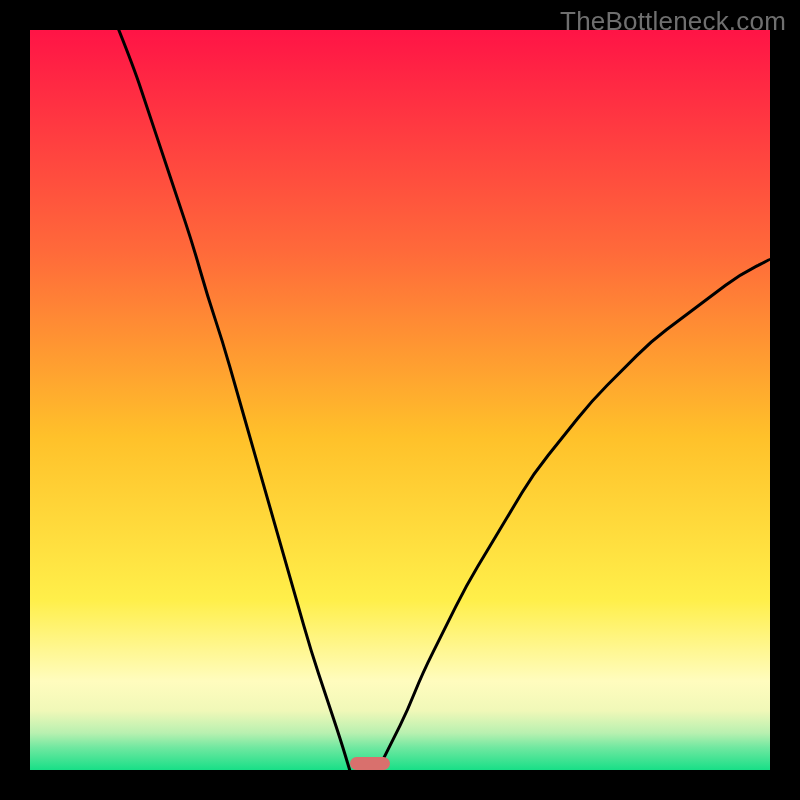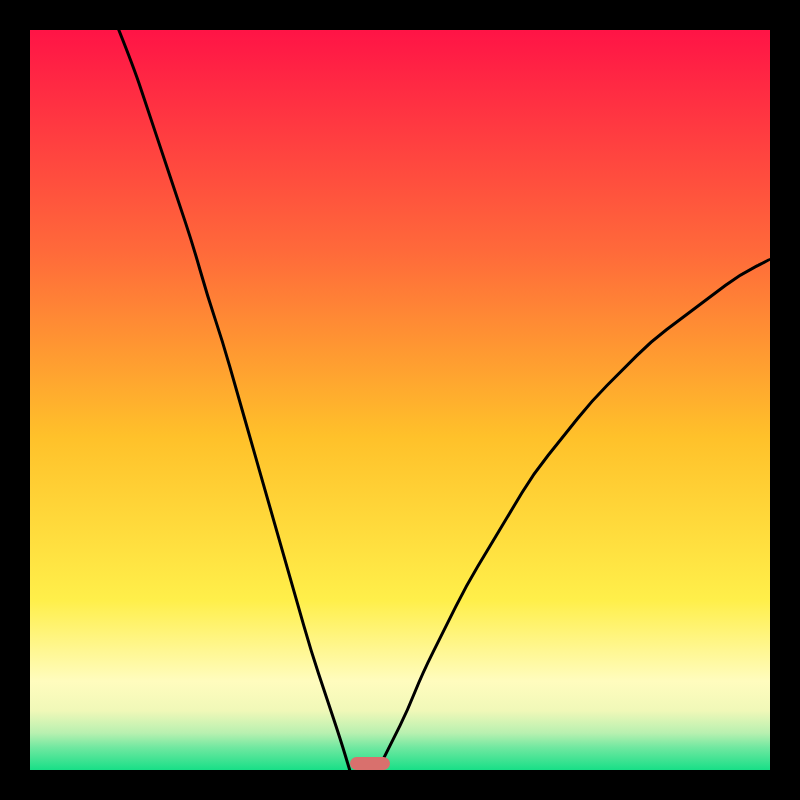--- a/index.html
+++ b/index.html
@@ -47,20 +47,21 @@
     position: absolute;
     background: #d9706d;
     border-radius: 8px;
     height: 13px;
   }
 </style>
 </head>
 <body>
 
 <div class="container">
+  <div class="watermark">TheBottleneck.com</div>
 
   <div class="plot-area">
     <svg class="gradient" viewBox="0 0 740 740" preserveAspectRatio="none">
       <defs>
         <linearGradient id="bg" x1="0" y1="0" x2="0" y2="1">
             <stop offset="0%" stop-color="#ff1446"></stop>
             <stop offset="30%" stop-color="#ff6a3a"></stop>
             <stop offset="55.00000000000001%" stop-color="#ffc12a"></stop>
             <stop offset="77%" stop-color="#ffef4a"></stop>
             <stop offset="88%" stop-color="#fffcbe"></stop>

